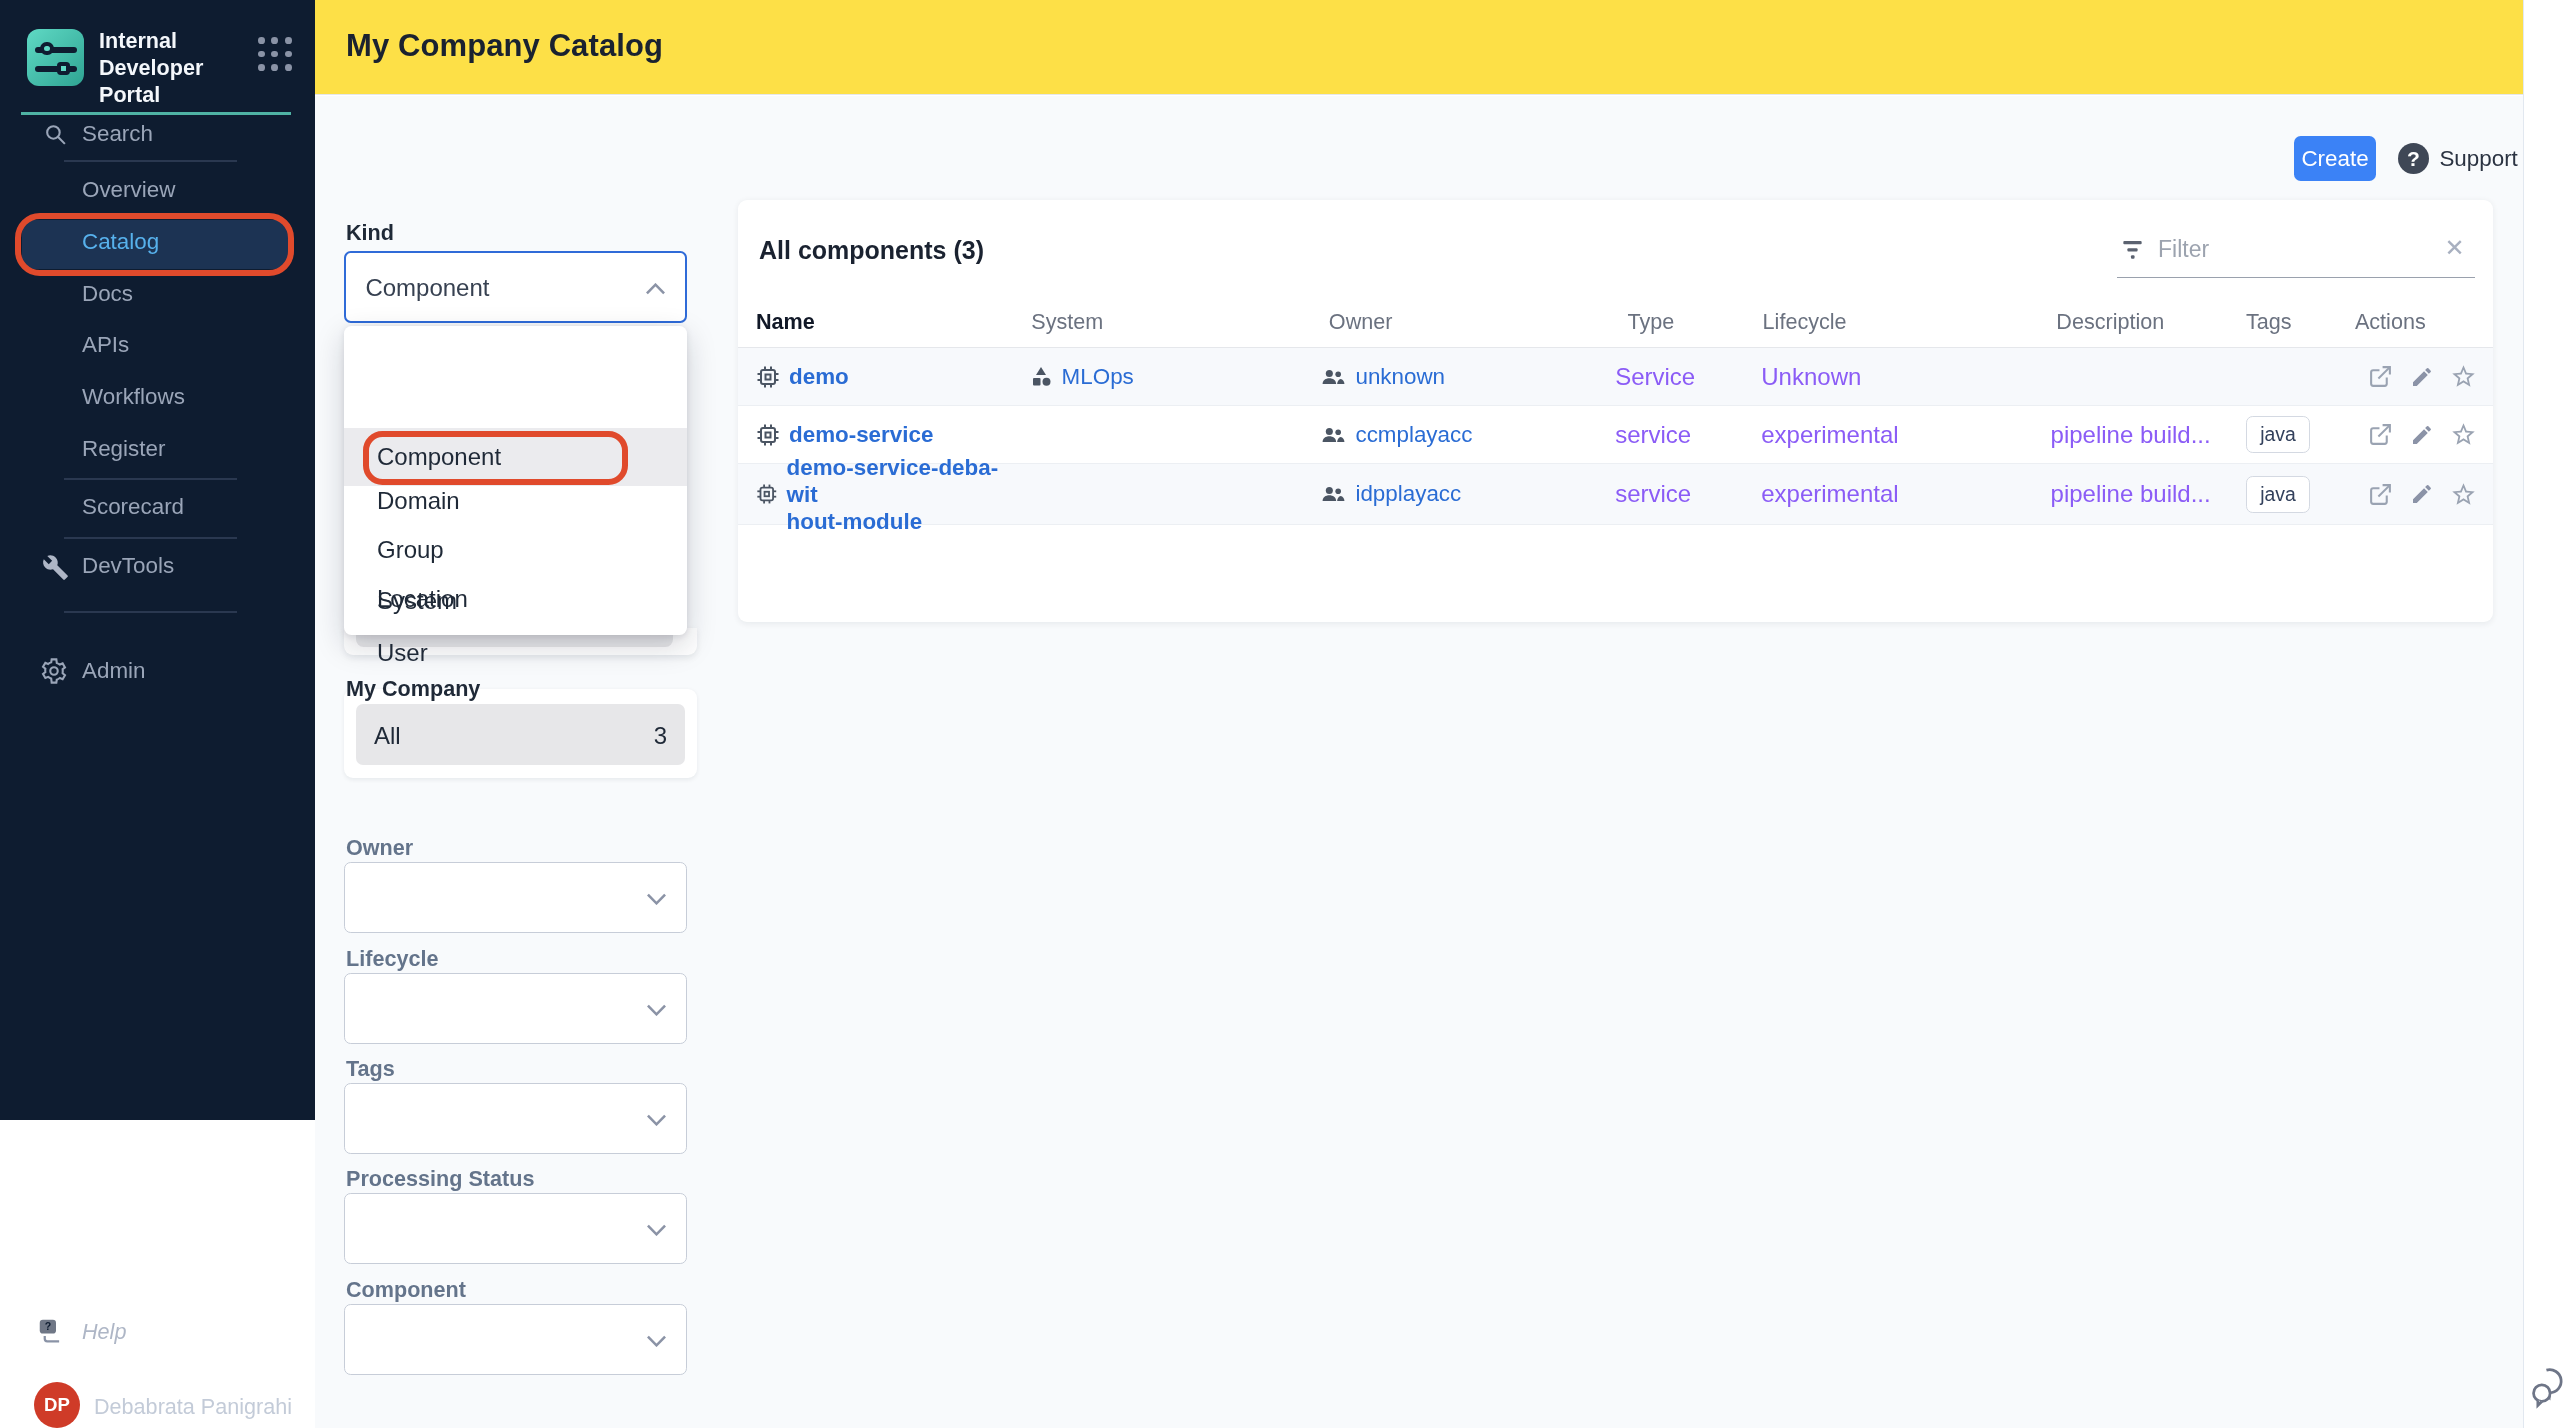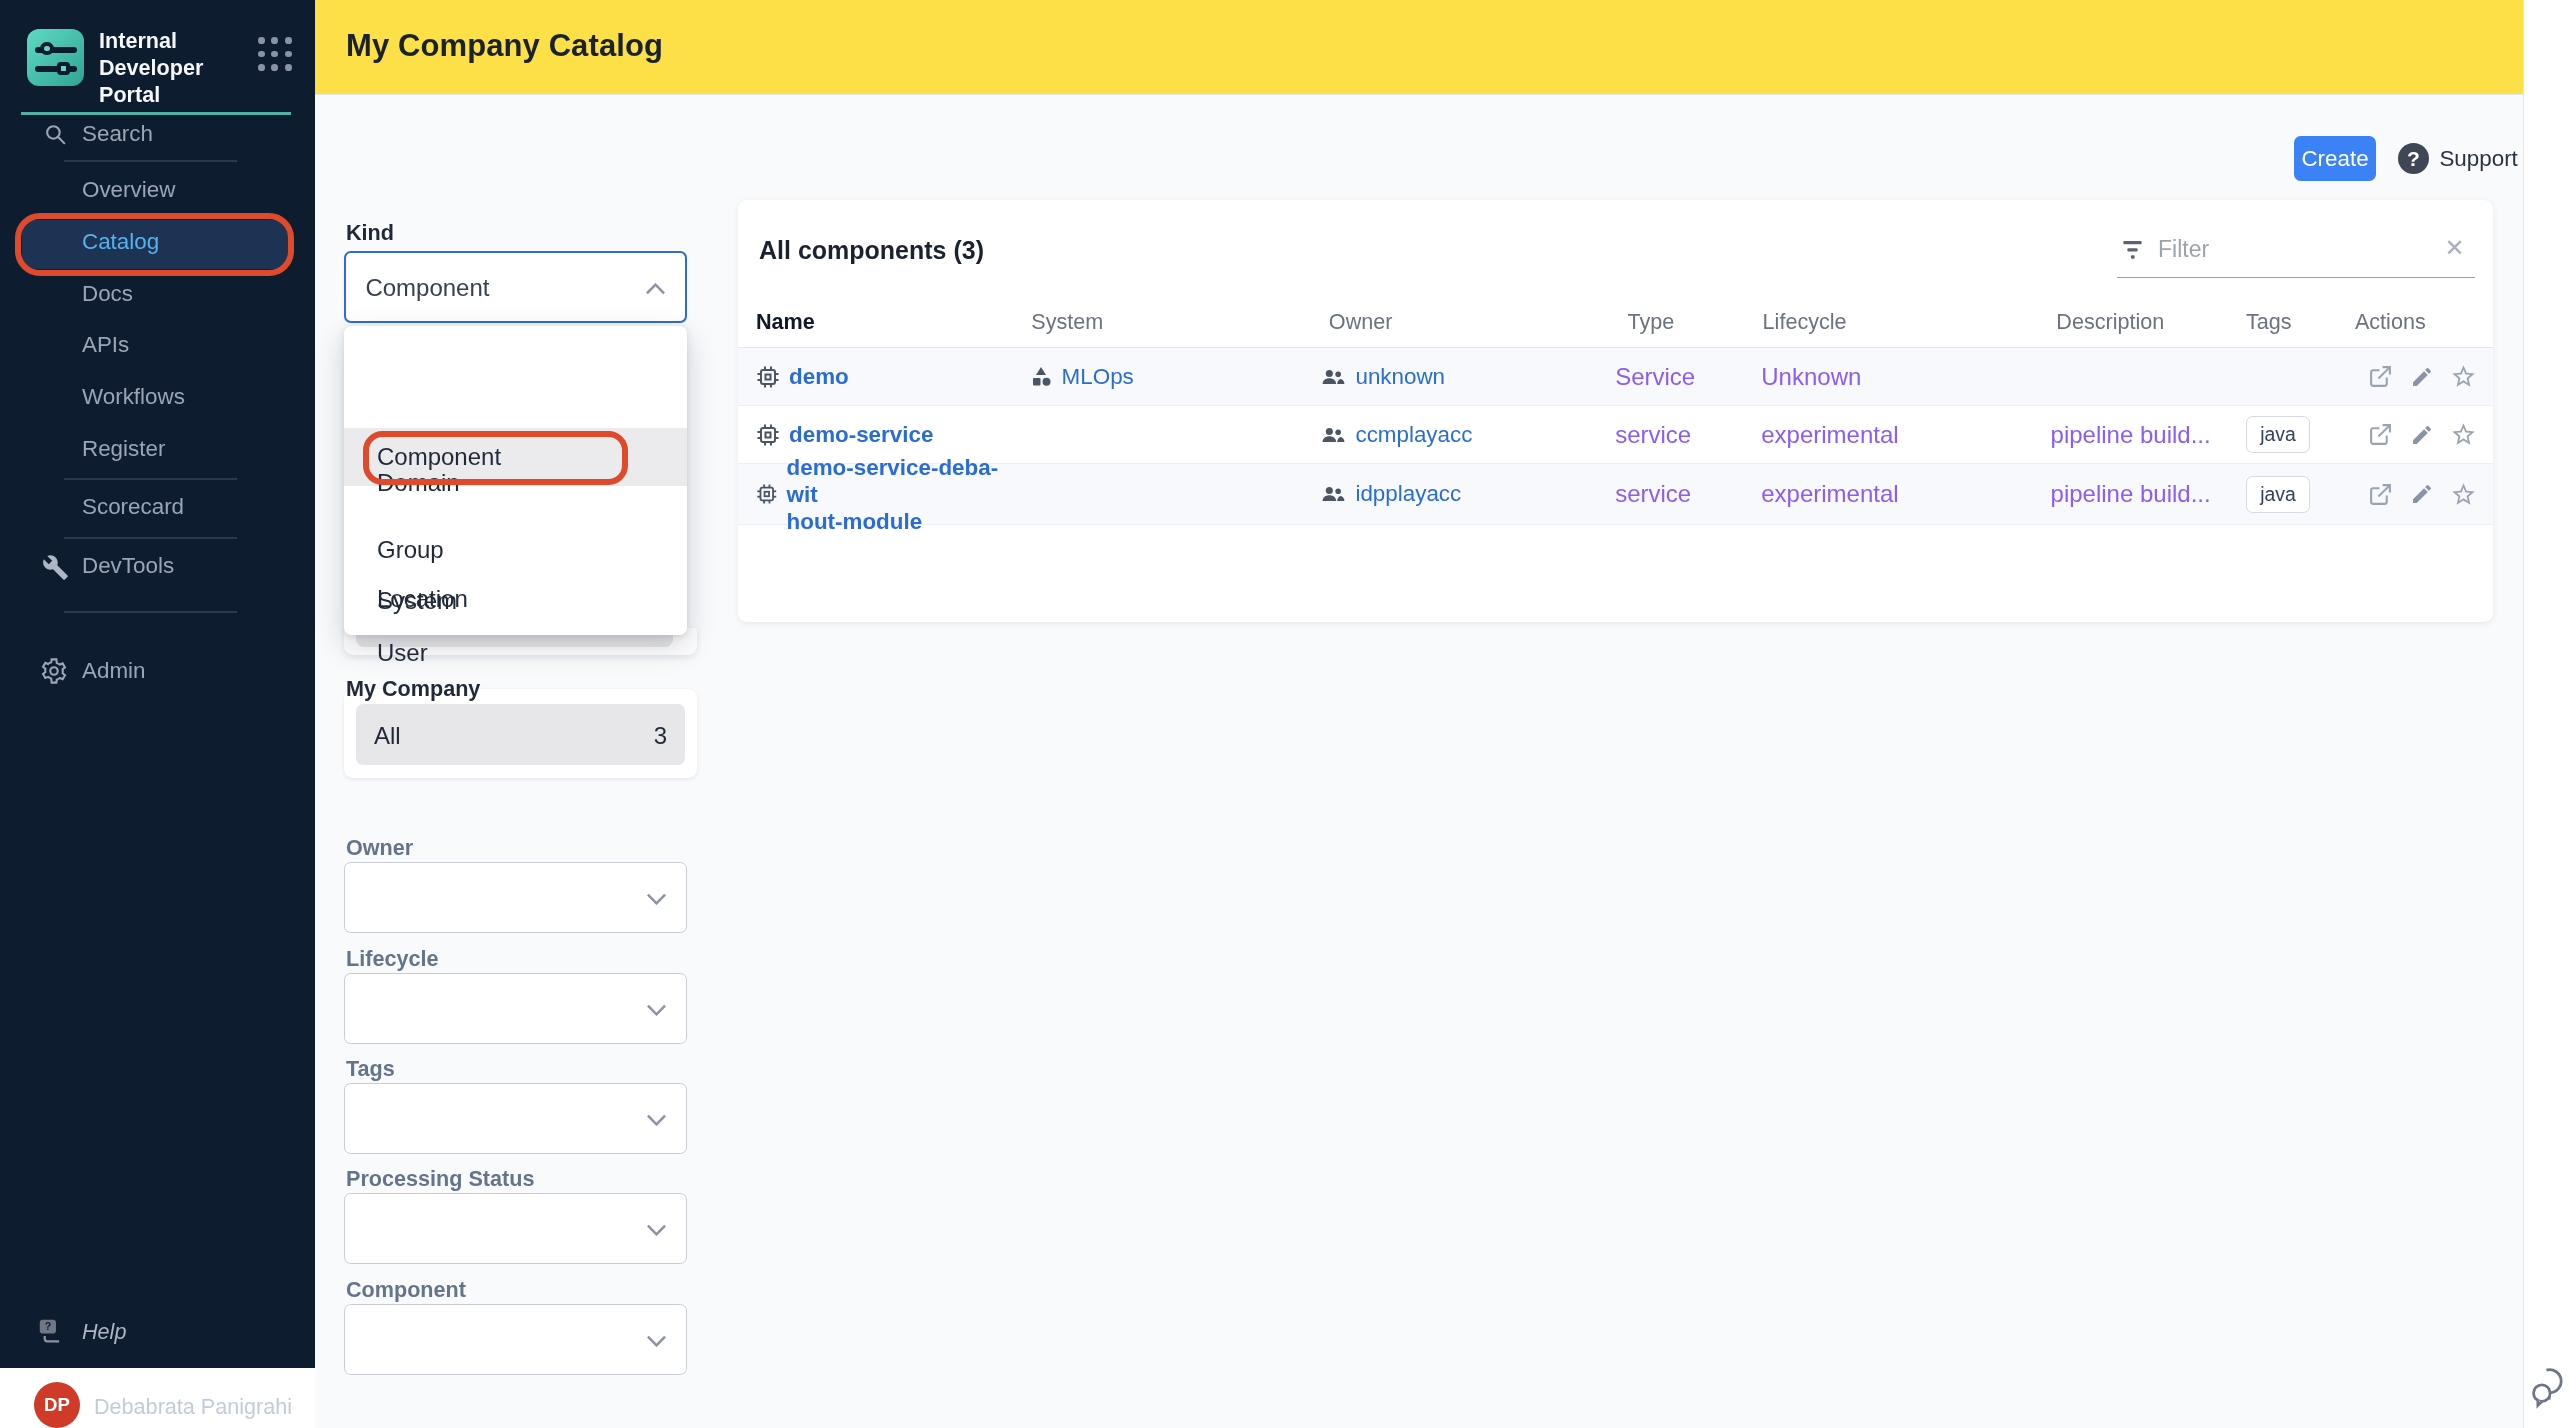--- a/index.html
+++ b/index.html
@@ -1,20 +1,20 @@
 <!DOCTYPE html>
 <html style="font-size:12px"><head>
 <meta charset="utf-8">
 <style>
   * { margin:0; padding:0; box-sizing:border-box; }
   html,body { width:2576px; height:1428px; font-family:"Liberation Sans", sans-serif; background:#ffffff; }
   .app { position:relative; width:2576px; height:1428px; overflow:hidden; }
 
   
-  .sidebar { position:absolute; left:0; top:0; width:315px; height:1368px; background:#0e1c30; }
+  .sidebar { position:absolute; left:0; top:0; width:315px; height:1120px; background:#0e1c30; }
   .logo-row { position:absolute; left:27px; top:27px; width:268px; }
   .logo-mark { position:absolute; left:0; top:1.5px; width:57px; height:57px; border-radius:12px;
                background:linear-gradient(135deg,#5fd9c4,#2fa493); }
   .logo-bar { position:absolute; left:7.5px; width:42px; height:6px; background:#0e1c30; border-radius:3px; }
   .logo-knob-circle { position:absolute; left:13.4px; top:13.4px; width:13.4px; height:13.4px; border:4.5px solid #0e1c30; border-radius:50%; background:#5fd9c4; }
   .logo-knob-square { position:absolute; left:30px; top:33px; width:13.4px; height:13.4px; border:4.5px solid #0e1c30; border-radius:3.7px; background:#5fd9c4; }
   .logo-title { position:absolute; left:72px; top:0px; width:157px; color:#f4f7fb; font-size:21.6px; font-weight:700; line-height:27px; }
   .grid-icon { position:absolute; left:231px; top:10.4px; width:39px; height:39px; }
   .grid-icon i { position:absolute; width:6.7px; height:6.7px; border-radius:50%; background:#8a93a6; }
   .sidebar-divider-teal { position:absolute; left:21px; top:112px; width:270px; height:3px; background:#4fb3a4; }
@@ -224,21 +224,21 @@
 
     <div class="sliver-card">
       <div class="sliver-pill"></div>
     </div>
 
     <div class="dropdown">
       <div class="dd-option hl" style="top:101px;height:58px;top:102px;">
           <span>Component</span>
         </div>
       <div class="dd-option" style="top:19.4px;"></div>
-      <div class="dd-option" style="top:132px;align-items:center;">
+      <div class="dd-option" style="top:150px;align-items:center;">
           <span>Domain</span>
         </div>
       <div class="dd-option" style="top:199px;">
           <span>Group</span>
         </div>
       <div class="dd-option" style="top:248px;">
           <span>Location</span>
         </div>
 
     </div>

